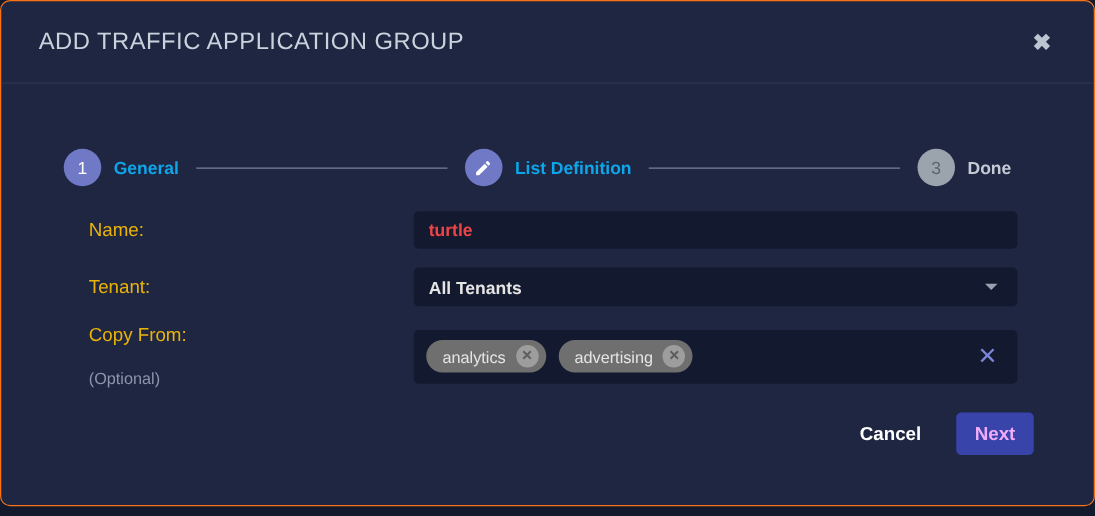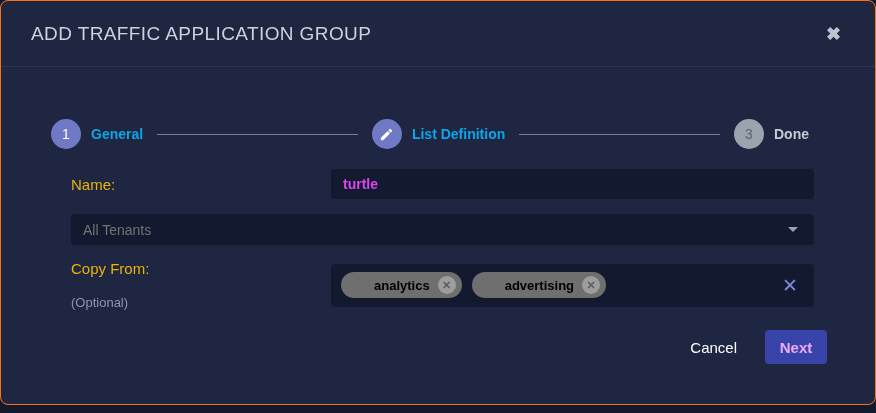--- a/index.html
+++ b/index.html
@@ -79,36 +79,36 @@
   .form-row { display: flex; align-items: center; }
   .form-row + .form-row { margin-top: 15px; }
   .form-label-col { width: 260px; flex: none; }
   .form-label { color: #eab308; font-size: 15px; font-weight: 400; }
   .form-sublabel { color: #8d96aa; font-size: 13px; margin-top: 18px; }
   .field-col { flex: 1; }
   .text-input {
     width: 100%; height: 30px;
     background: #131a2f;
     border: none; border-radius: 4px;
-    color: #d946ef;
+    color: #ef4444;
     font-size: 14px;
     font-weight: 700;
     font-family: "Liberation Sans", sans-serif;
     padding: 0 12px;
     outline: none;
   }
   .select-box {
     width: 100%; height: 31px;
     background: #131a2f;
     border-radius: 4px;
     display: flex; align-items: center;
     padding: 0 16px 0 12px;
     cursor: pointer;
   }
-  .select-value { flex: 1; color: #737373; font-size: 14px; font-weight: 400; }
+  .select-value { flex: 1; color: #e5e5e5; font-size: 14px; font-weight: 700; }
   .caret-down {
     width: 0; height: 0;
     border-left: 5px solid transparent;
     border-right: 5px solid transparent;
     border-top: 5px solid #9aa2b2;
   }
   .tags-field {
     width: 100%; height: 43px;
     background: #131a2f;
     border-radius: 4px;
@@ -116,21 +116,21 @@
     padding: 0 12px 0 10px;
   }
   .tag-pill {
     background: #6f6f6f;
     border-radius: 13px;
     height: 26px;
     display: flex; align-items: center;
     padding: 0 6px 0 13px;
     margin-right: 10px;
   }
-  .tag-text { color: #000000; font-size: 13px; font-weight: 700; margin-left: 20px; }
+  .tag-text { color: #e5e5e5; font-size: 13px; font-weight: 400; }
   .tag-remove {
     width: 18px; height: 18px;
     border-radius: 50%;
     background: #9d9d9d;
     border: none;
     color: #5e5e5e;
     font-size: 11px;
     font-weight: 700;
     line-height: 18px;
     text-align: center;
@@ -153,21 +153,21 @@
     display: flex;
     align-items: center;
     justify-content: flex-end;
     margin-top: 20px;
     padding-right: 48px;
   }
   .cancel-btn {
     background: none; border: none;
     color: #ffffff;
     font-size: 15px;
-    font-weight: 400;
+    font-weight: 700;
     cursor: pointer;
     margin-right: 26px;
     padding: 6px 2px;
   }
   .next-btn {
     background: #3844a9;
     border: none;
     border-radius: 4px;
     color: #f0abfc;
     font-size: 15px;
@@ -214,20 +214,23 @@
     <div class="form-row">
       <div class="form-label-col">
         <div class="form-label">Name:</div>
       </div>
       <div class="field-col">
         <input class="text-input" type="text" value="turtle" style="">
       </div>
     </div>
 
     <div class="form-row">
+      <div class="form-label-col">
+        <div class="form-label">Tenant:</div>
+      </div>
       <div class="field-col">
         <div class="select-box">
           <div class="select-value">All Tenants</div>
           <div class="caret-down"></div>
         </div>
       </div>
     </div>
 
     <div class="form-row">
       <div class="form-label-col">

